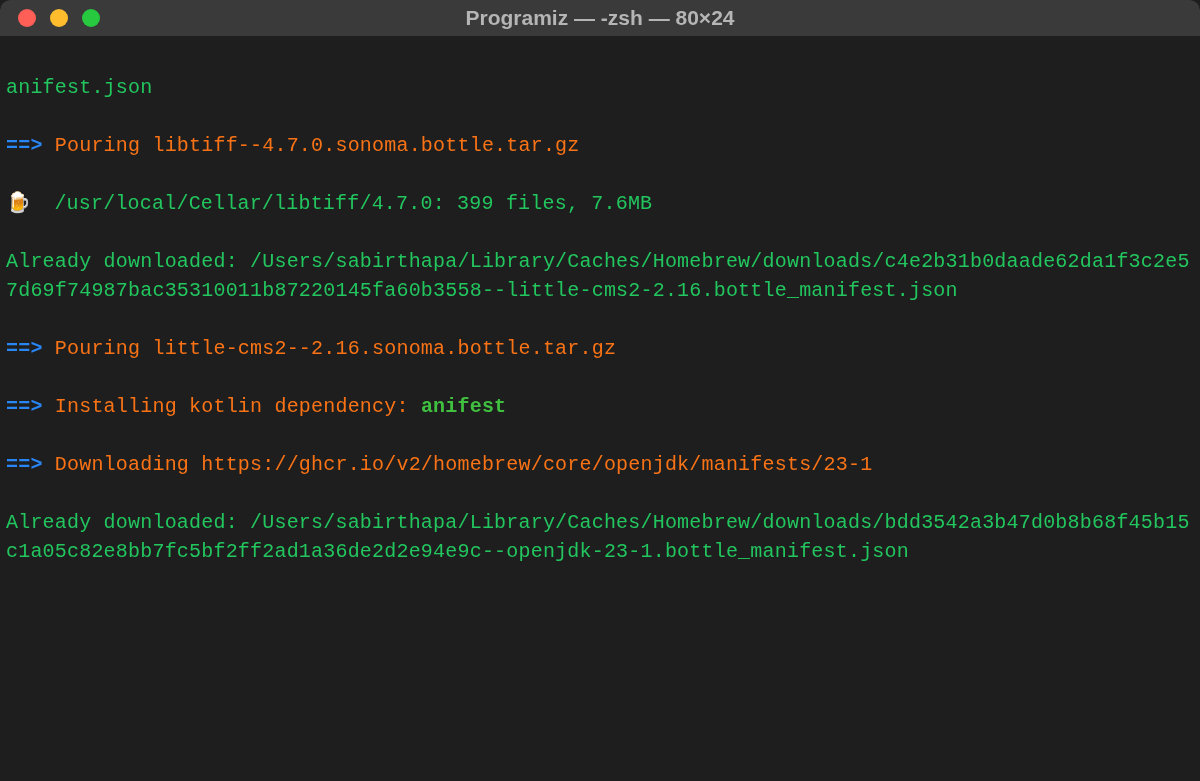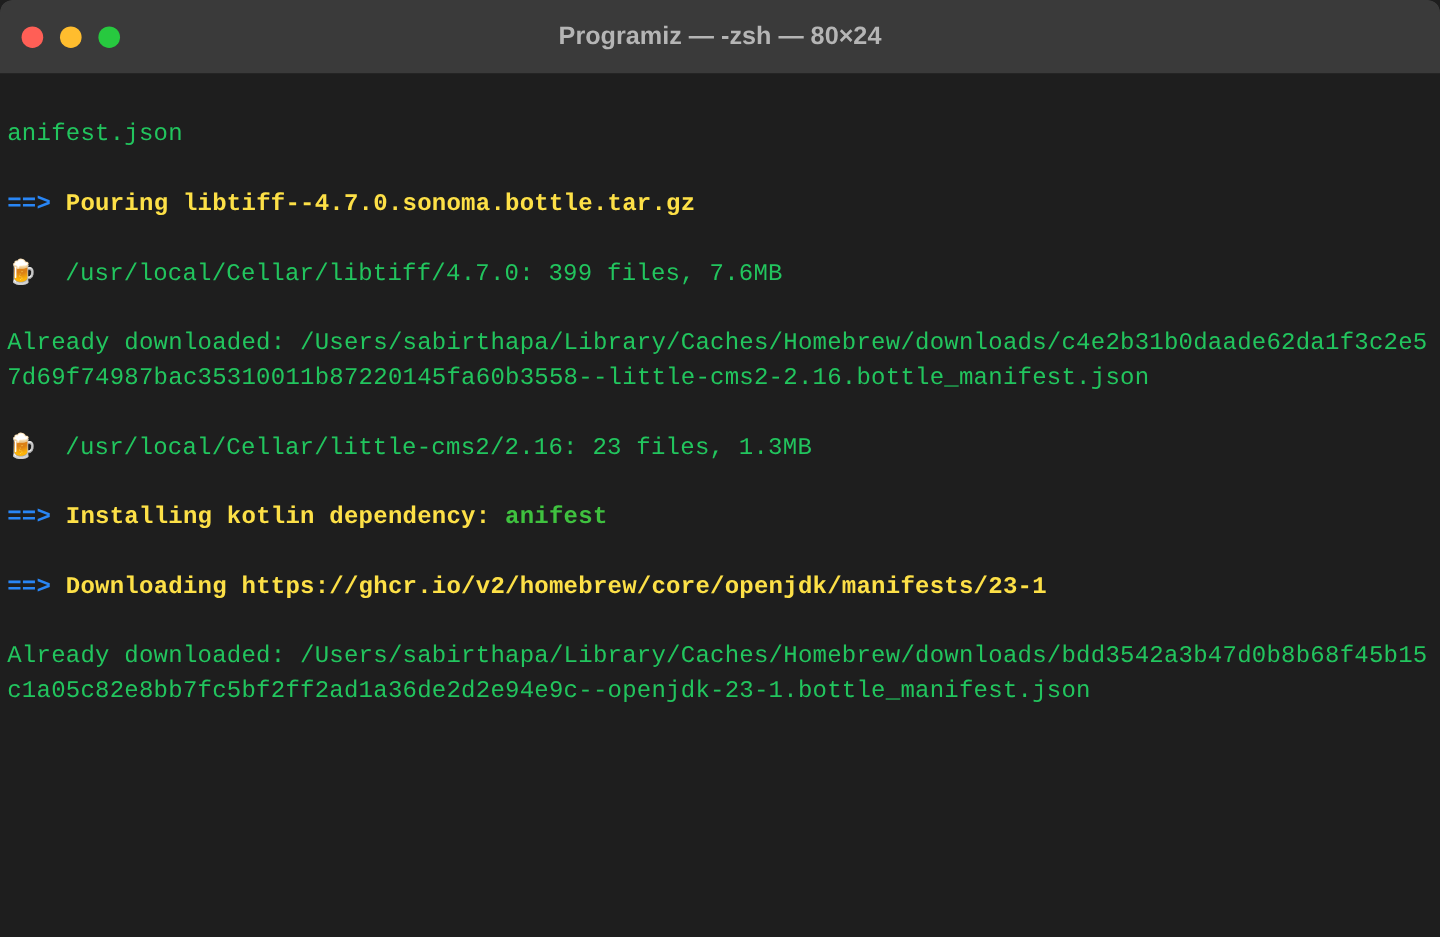--- a/index.html
+++ b/index.html
@@ -7,21 +7,21 @@
       background: #1e1e1e;
       font-family: 'SF Mono', Menlo, Monaco, 'Courier New', monospace;
       font-size: 20px;
       color: #c8c8c8;
       width: 1200px;
       height: 781px;
       overflow: hidden;
       border-radius: 10px;
     }
     .titlebar {
-      height: 61px;
+      height: 36px;
       background: #3a3a3a;
       display: flex;
       align-items: center;
       padding: 0 18px;
       position: relative;
       border-radius: 10px 10px 0 0;
     }
     .traffic-lights {
       display: flex;
       gap: 14px;
@@ -46,21 +46,21 @@
       pointer-events: none;
     }
     .terminal {
       padding: 8px 6px 0 6px;
       line-height: 1.45;
       white-space: pre-wrap;
       word-break: break-all;
       letter-spacing: 0.2px;
     }
     .arrow { color: #2986f5; font-weight: bold; }
-    .bold { font-weight: bold; color: #fde047; }
+    .bold { font-weight: normal; color: #f97316; }
     .green { color: #3fc13f; font-weight: bold; }
     .dim { color: #22c55e; }
     .beer { display: inline-block; width: 1.2em; }
     .line { display: block; }
   </style>
 </head>
 <body>
 
 <div class="titlebar">
   <div class="traffic-lights">
@@ -69,21 +69,21 @@
     <div class="traffic-light tl-max"></div>
   </div>
   <div class="titlebar-title">Programiz — -zsh — 80×24</div>
 </div>
 
 <div class="terminal">
 <span class="line dim">anifest.json</span>
 <span class="line"><span class="arrow">==&gt;</span> <span class="bold">Pouring libtiff--4.7.0.sonoma.bottle.tar.gz</span></span>
 <span class="line"><span class="beer">🍺</span><span class="dim">  /usr/local/Cellar/libtiff/4.7.0: 399 files, 7.6MB</span></span>
 <span class="line dim">Already downloaded: /Users/sabirthapa/Library/Caches/Homebrew/downloads/c4e2b31b0daade62da1f3c2e57d69f74987bac35310011b87220145fa60b3558--little-cms2-2.16.bottle_manifest.json</span>
-<span class="line"><span class="beer">🍺</span><span class="dim">  /usr/local/Cellar/little-cms2/2.16: 23 files, 1.3MB</span></span>
+<span class="line"><span class="arrow">==&gt;</span> <span class="bold">Pouring little-cms2--2.16.sonoma.bottle.tar.gz</span></span>
 <span class="line"><span class="arrow">==&gt;</span> <span class="bold">Installing kotlin dependency: </span><span class="green">anifest</span></span>
 <span class="line"><span class="arrow">==&gt;</span> <span class="bold">Downloading https://ghcr.io/v2/homebrew/core/openjdk/manifests/23-1</span></span>
 <span class="line dim">Already downloaded: /Users/sabirthapa/Library/Caches/Homebrew/downloads/bdd3542a3b47d0b8b68f45b15c1a05c82e8bb7fc5bf2ff2ad1a36de2d2e94e9c--openjdk-23-1.bottle_manifest.json</span>
 
 
 
 
 
 
 

